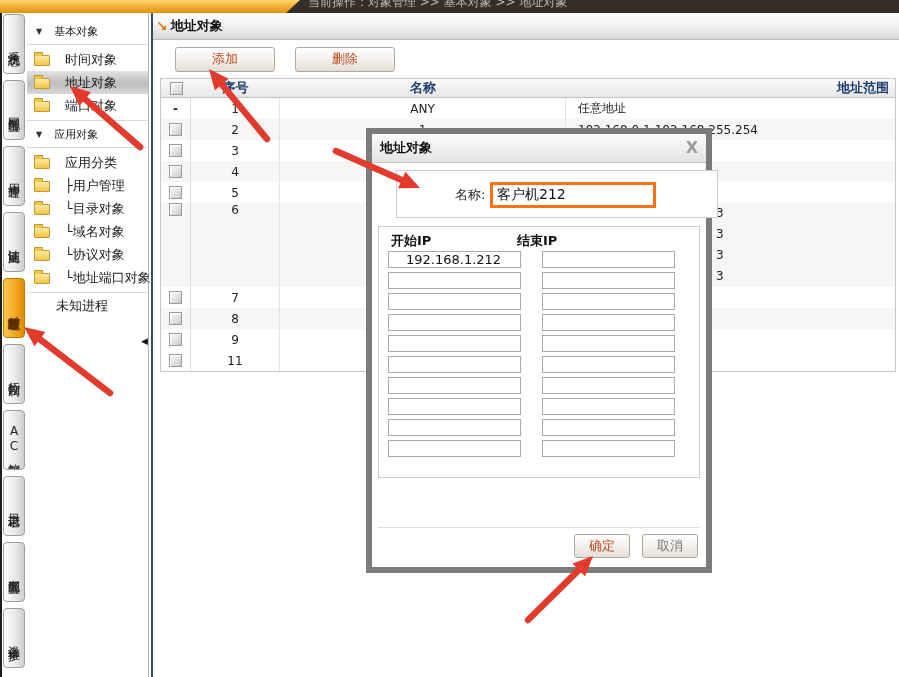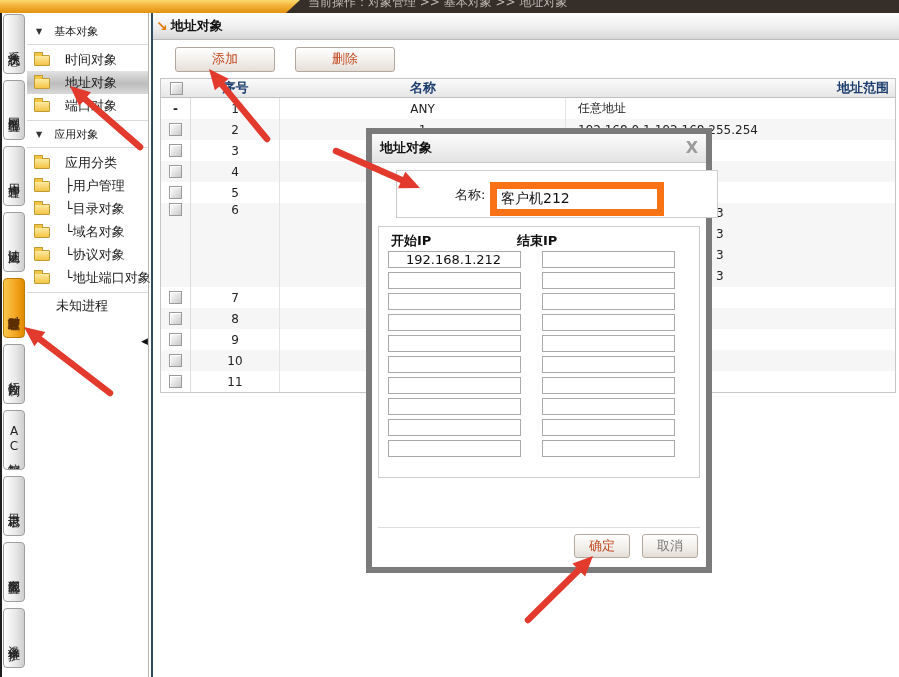--- a/index.html
+++ b/index.html
@@ -77,21 +77,21 @@
   .dash{font-weight:bold;}
   
   .modal{position:absolute;left:366px;top:128px;width:346px;height:445px;box-sizing:border-box;
     border:6px solid #7b7b7b;background:#fff;z-index:40;}
   .mtitle{height:28px;background:linear-gradient(180deg,#fbfbfb,#e3e3e3);border-bottom:1px solid #c8c8c8;
     line-height:28px;padding-left:8px;font-size:13px;font-weight:bold;color:#111;position:relative;}
   .mclose{position:absolute;right:8px;top:0;line-height:28px;font-size:16px;font-weight:bold;color:#9b9b9b;cursor:pointer;}
   .msec{position:absolute;border:1px solid #ccc;box-sizing:border-box;background:#fff;}
   .msec.name{left:6px;top:36px;width:322px;height:48px;margin-left:18px;}
   .nlabel{position:absolute;left:58px;top:15px;font-size:13px;color:#222;}
-  .ninput{position:absolute;left:93px;top:11px;width:152px;height:20px;border:7px solid #f97316;
+  .ninput{position:absolute;left:93px;top:11px;width:152px;height:20px;border:3px solid #f97316;
     font-size:14px;padding:0 4px;font-family:inherit;color:#111;}
   .msec.ip{left:6px;top:92px;width:322px;height:252px;}
   .iphead{position:absolute;top:5px;font-size:13px;font-weight:bold;color:#111;}
   .iphead.start{left:12px;}
   .iphead.end{left:138px;}
   .iprows{position:absolute;left:9px;top:24px;}
   .iprow{margin-bottom:4px;}
   .iprow input{width:97px;height:13px;border:1px solid #aaa;font-size:13px;padding:1px 17px;
     font-family:inherit;color:#111;vertical-align:top;}
   .iprow input.end{margin-left:21px;}
@@ -291,28 +291,20 @@
           <div class="cell c-range"></div>
         </div>
         <div class="trow">
           <div class="cell c-check">
             <span class="cb"></span>
           </div>
           <div class="cell c-seq">9</div>
           <div class="cell c-name"></div>
           <div class="cell c-range"></div>
         </div>
-        <div class="trow shade">
-          <div class="cell c-check">
-            <span class="cb"></span>
-          </div>
-          <div class="cell c-seq">10</div>
-          <div class="cell c-name"></div>
-          <div class="cell c-range"></div>
-        </div>
         <div class="trow">
           <div class="cell c-check">
             <span class="cb"></span>
           </div>
           <div class="cell c-seq">11</div>
           <div class="cell c-name"></div>
           <div class="cell c-range"></div>
         </div>
       </div>
   </div>

